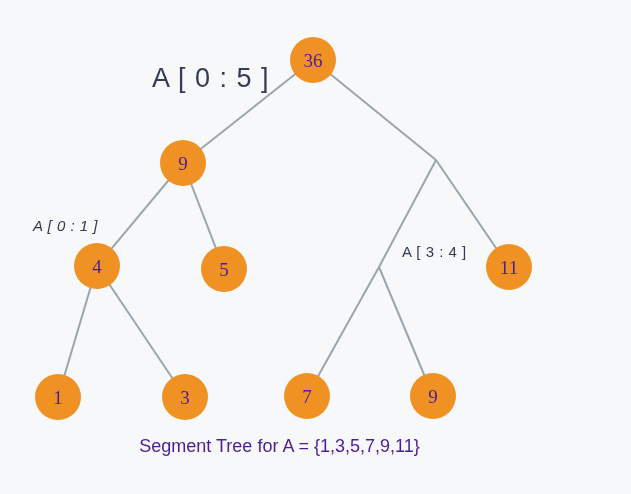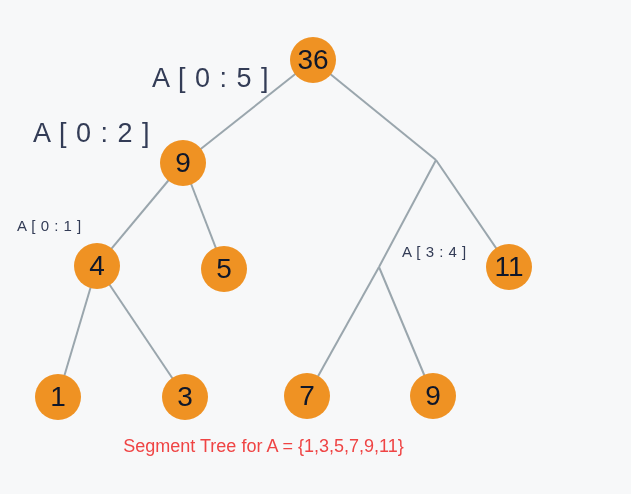--- a/index.html
+++ b/index.html
@@ -21,62 +21,64 @@
     top: 0;
     width: 631px;
     height: 494px;
   }
   .node {
     position: absolute;
     width: 46px;
     height: 46px;
     border-radius: 50%;
     background: #ef9223;
-    color: #0f172a;
+    color: #4c1d95;
     display: flex;
     align-items: center;
     justify-content: center;
-    font-size: 28px;
+    font-size: 19px;
     line-height: 1;
     user-select: none;
+    font-family: Liberation Serif, serif;
   }
   .range {
     position: absolute;
     color: #333c56;
     white-space: nowrap;
   }
   .range-lg { font-size: 27px; letter-spacing: 1px; }
   .range-sm { font-size: 15px; letter-spacing: 0.5px; }
   .caption {
     position: absolute;
     left: 0;
     top: 436px;
     width: 527px;
     text-align: center;
-    color: #ef4444;
+    color: #4c1d95;
     font-size: 18px;
     white-space: nowrap;
+    padding-left: 16px;
   }
   
   .n-root  { left: 290px; top: 37px; }
   .n-l     { left: 160px; top: 140px; }
   .n-r     { left: 413px; top: 137px; }
   .n-ll    { left: 74px;  top: 243px; }
   .n-lr    { left: 201px; top: 246px; }
   .n-rl    { left: 356px; top: 244px; }
   .n-rr    { left: 486px; top: 244px; }
   .n-lll   { left: 35px;  top: 374px; }
   .n-llr   { left: 162px; top: 374px; }
   .n-rll   { left: 284px; top: 373px; }
   .n-rlr   { left: 410px; top: 373px; }
   
   .lbl-05 { left: 152px; top: 42px; margin-top: 21px; }
   .lbl-02 { left: 33px;  top: 118px; }
   .lbl-35 { left: 488px; top: 142px; }
-  .lbl-01 { left: 17px;  top: 217px; }
+  .lbl-01 { left: 33px;  top: 217px; font-style: italic; }
   .lbl-34 { left: 402px; top: 243px; }
 </style>
 </head>
 <body>
 
 <div class="canvas">
 
   <svg class="edges" viewBox="0 0 631 494" xmlns="http://www.w3.org/2000/svg">
     <g stroke="#9aa6ad" stroke-width="2" fill="none">
       <line x1="313" y1="60" x2="183" y2="163"></line>
@@ -86,21 +88,20 @@
       <line x1="436" y1="160" x2="379" y2="267"></line>
       <line x1="436" y1="160" x2="509" y2="267"></line>
       <line x1="97" y1="266" x2="58" y2="397"></line>
       <line x1="97" y1="266" x2="185" y2="397"></line>
       <line x1="379" y1="267" x2="307" y2="396"></line>
       <line x1="379" y1="267" x2="433" y2="396"></line>
     </g>
   </svg>
 
   <span class="range range-lg lbl-05">A [ 0 : 5 ]</span>
-  <span class="range range-lg lbl-02">A [ 0 : 2 ]</span>
   <span class="range range-sm lbl-01">A [ 0 : 1 ]</span>
   <span class="range range-sm lbl-34">A [ 3 : 4 ]</span>
 
   <div class="node n-root">36</div>
   <div class="node n-l">9</div>
   <div class="node n-ll">4</div>
   <div class="node n-lr">5</div>
   <div class="node n-rr">11</div>
   <div class="node n-lll">1</div>
   <div class="node n-llr">3</div>

